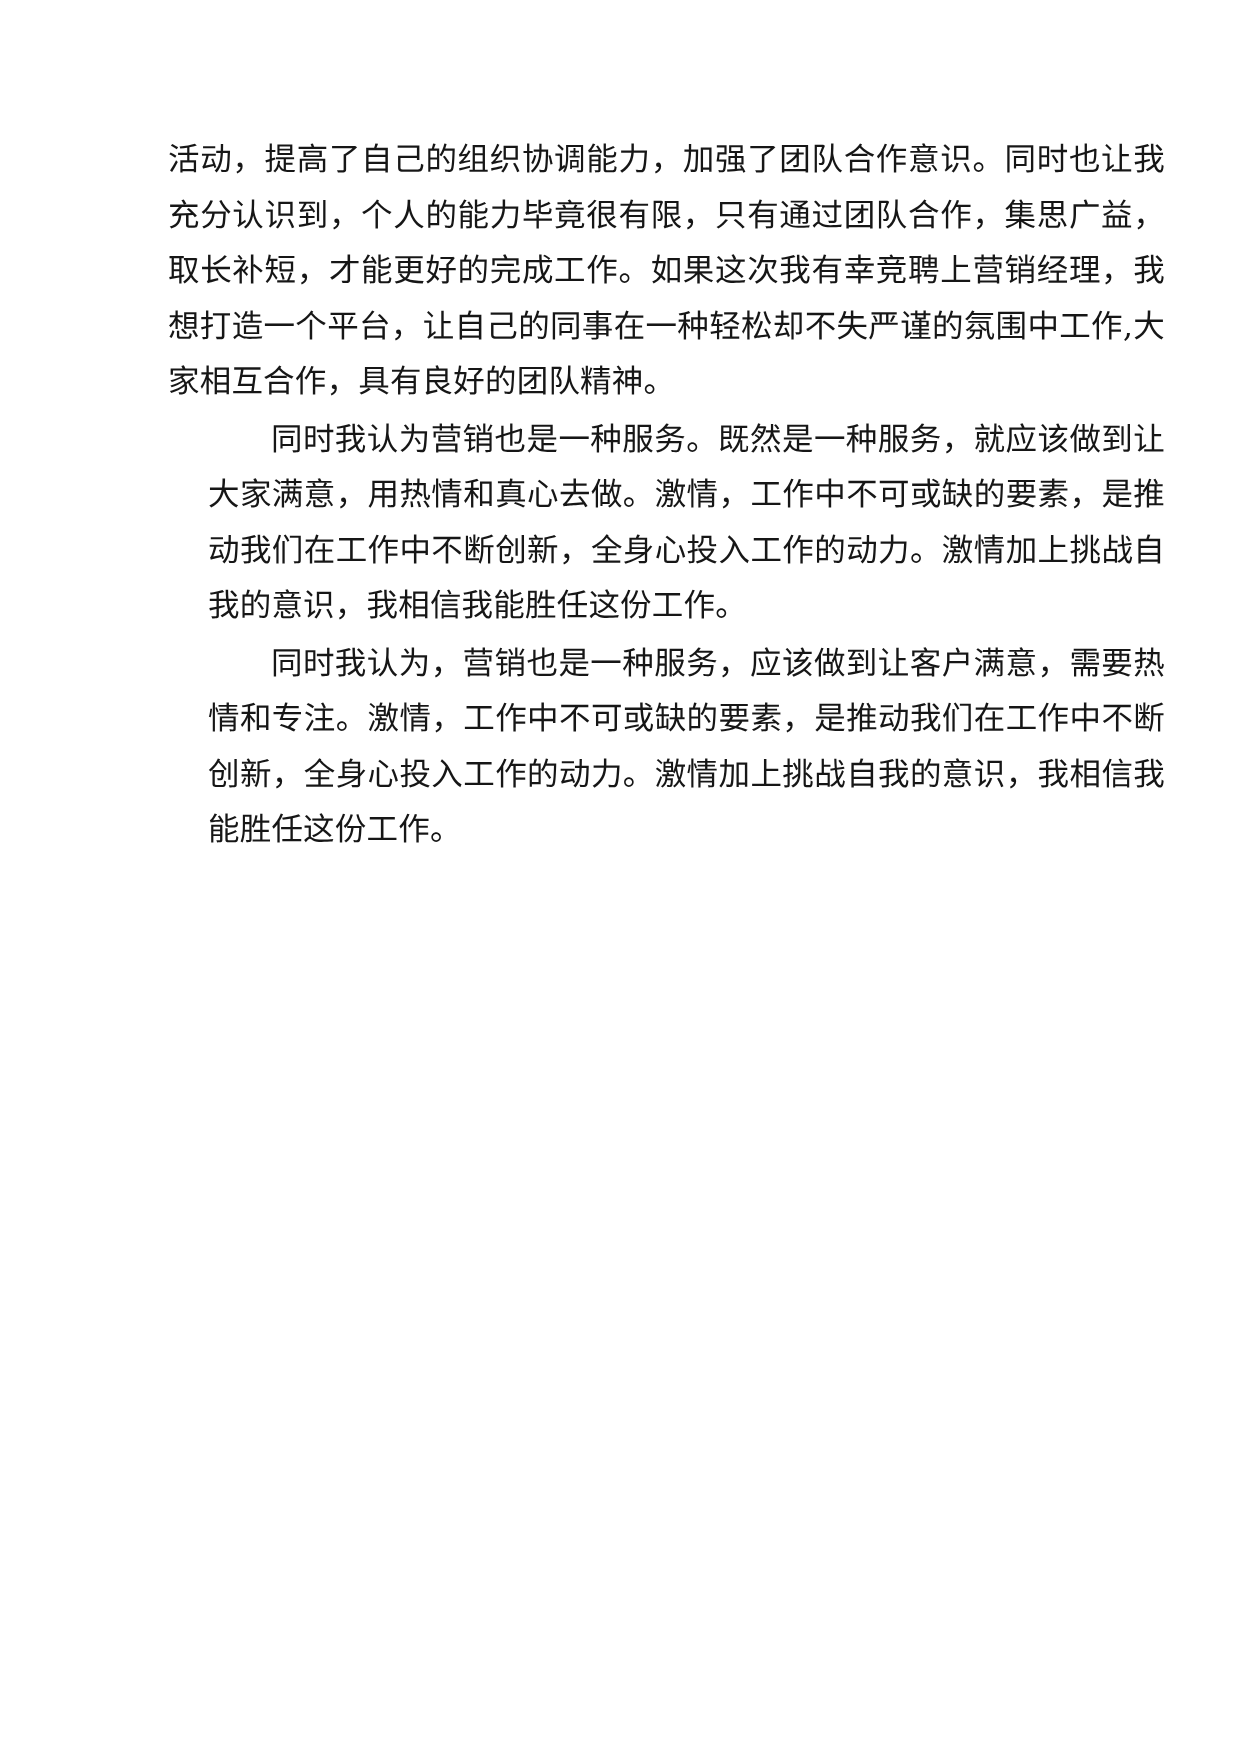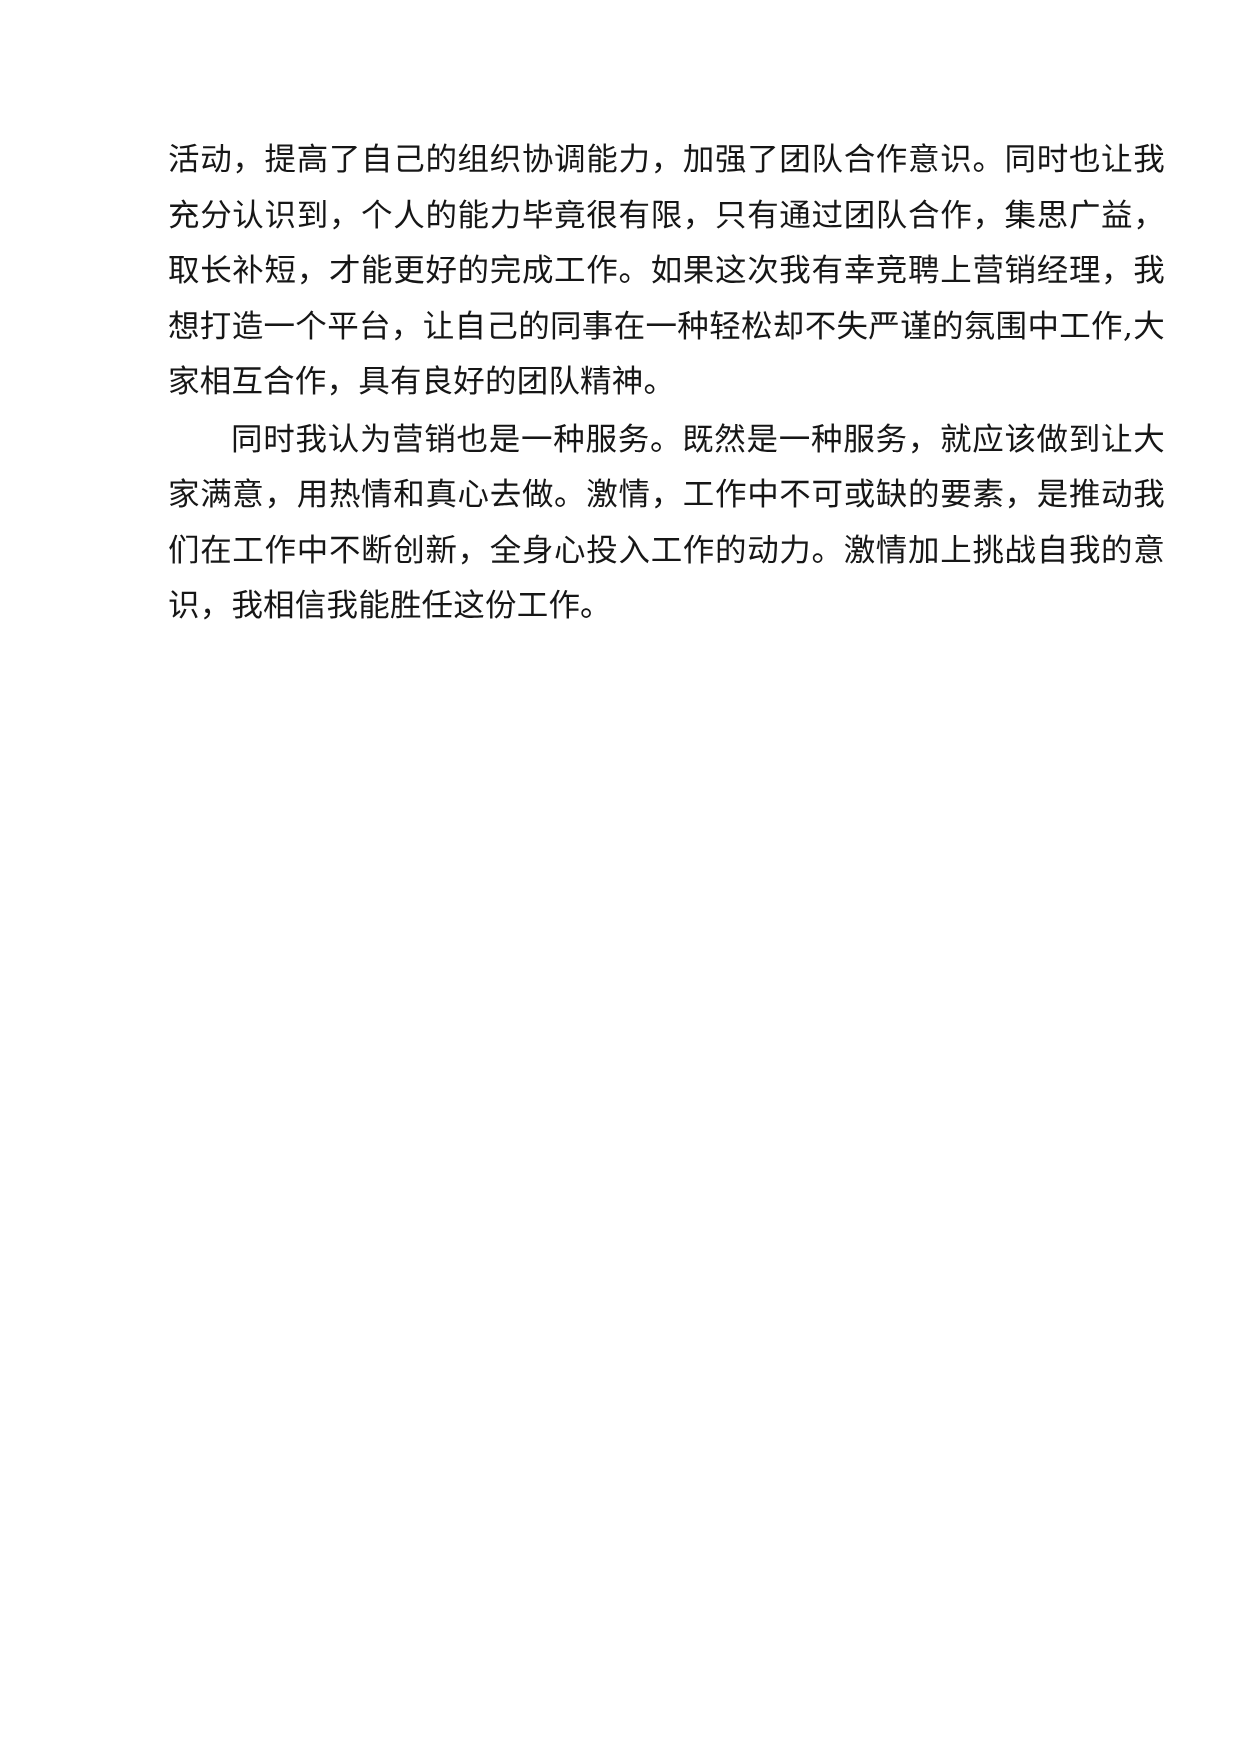--- a/index.html
+++ b/index.html
@@ -31,26 +31,28 @@
     font-size: 31.5px;
     line-height: 55.5px;
     letter-spacing: 0.2px;
     text-align: justify;
     text-justify: inter-ideograph;
     color: #161616;
     font-weight: 400;
   }
   .para.indent {
     text-indent: 63px;
+    margin-left: 40px;
   }
   .para.tight {
     word-spacing: -1px;
   }
 </style>
 </head>
 <body>
 
 <div class="page">
   <div class="doc-body">
     <p class="para tight">活动，提高了自己的组织协调能力，加强了团队合作意识。同时也让我充分认识到，个人的能力毕竟很有限，只有通过团队合作，集思广益，取长补短，才能更好的完成工作。如果这次我有幸竞聘上营销经理，我想打造一个平台，让自己的同事在一种轻松却不失严谨的氛围中工作,大家相互合作，具有良好的团队精神。</p>
     <p class="para indent">同时我认为营销也是一种服务。既然是一种服务，就应该做到让大家满意，用热情和真心去做。激情，工作中不可或缺的要素，是推动我们在工作中不断创新，全身心投入工作的动力。激情加上挑战自我的意识，我相信我能胜任这份工作。</p>
+    <p class="para indent">同时我认为，营销也是一种服务，应该做到让客户满意，需要热情和专注。激情，工作中不可或缺的要素，是推动我们在工作中不断创新，全身心投入工作的动力。激情加上挑战自我的意识，我相信我能胜任这份工作。</p>
   </div>
 </div>
 
 </body></html>

